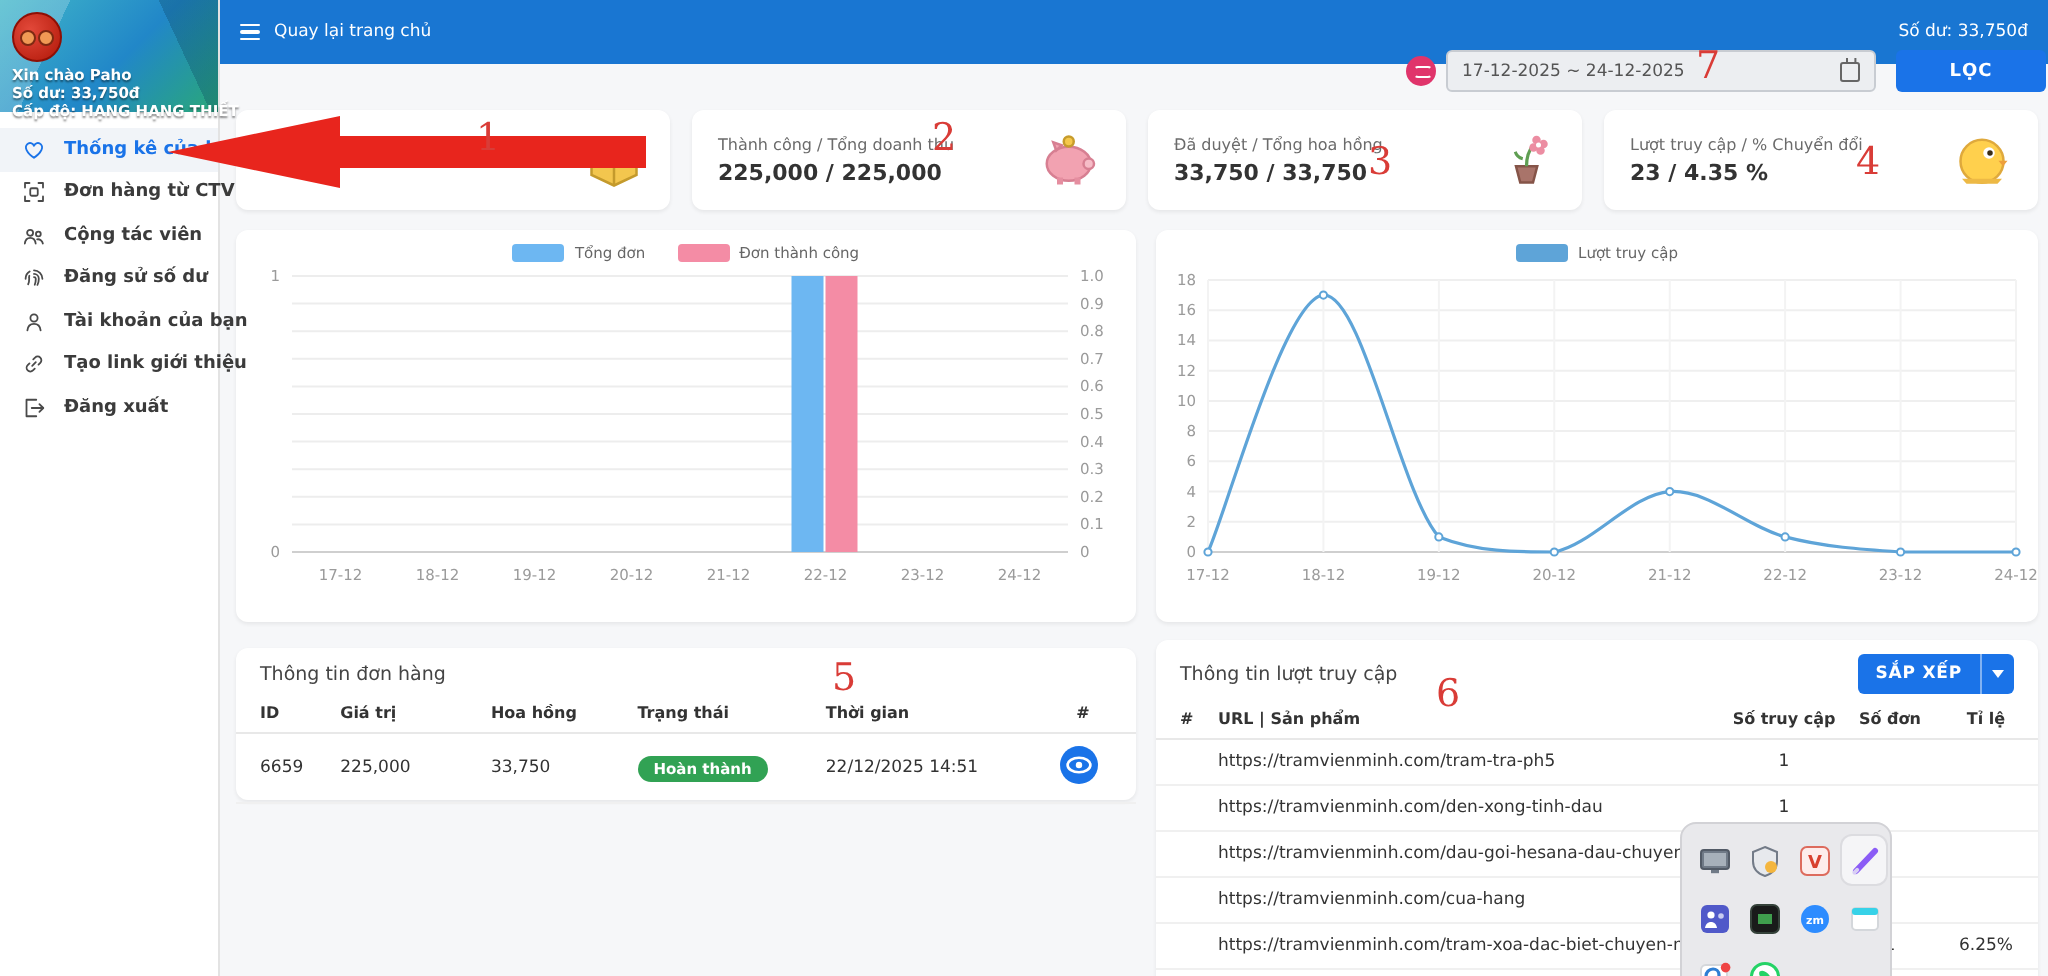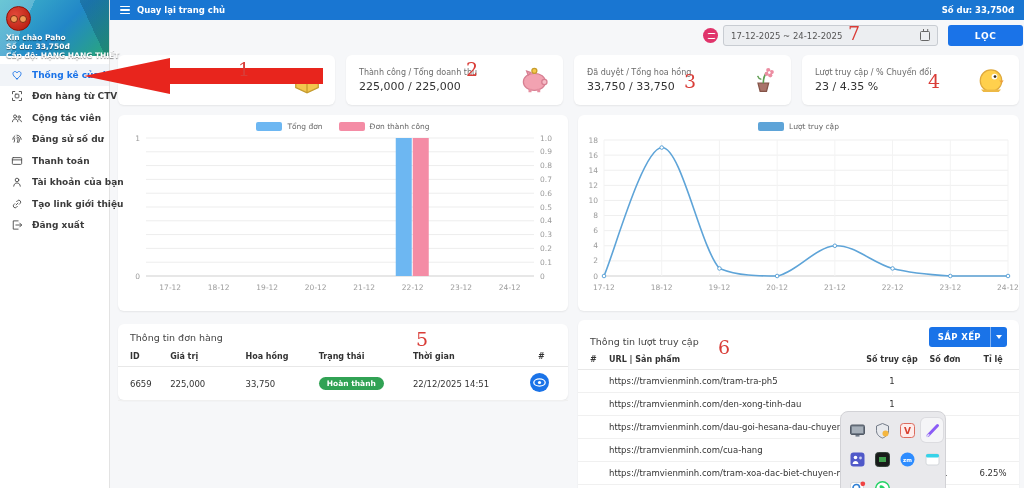--- a/index.html
+++ b/index.html
@@ -13,55 +13,55 @@
  linear-gradient(135deg,#41b7c9,#2187c8 55%,#2aa878)}
 .avatar{width:25px;height:25px;border-radius:50%;background:radial-gradient(circle at 35% 35%,#e3493a,#b01708);display:flex;align-items:center;justify-content:center;gap:1px;margin-bottom:2px;border:1px solid #8e0f05}
 .avatar i{width:8px;height:8px;border-radius:50%;background:#f09a55;border:1px solid #7e2a12}
 .sb-t{font-size:7.5px;line-height:9px;font-weight:700;text-shadow:0 1px 1px rgba(0,0,0,.45);white-space:nowrap}
 #sb-menu{padding-top:8px}
 .mi{display:flex;align-items:center;gap:9px;height:21.5px;padding-left:11px;font-size:9px;font-weight:600;color:#3b3b3b;cursor:pointer;white-space:nowrap}
 .mi svg{width:12px;height:12px;flex:0 0 12px;stroke:#4a4a4a;fill:none;stroke-width:1.2;stroke-linecap:round;stroke-linejoin:round}
 .mi.active{color:var(--primary);background:#f1f4f8}
 .mi.active svg{stroke:var(--primary)}
 
-.topbar{position:absolute;left:110px;top:0;width:914px;height:20px;background:var(--topbar);color:#fff;display:flex;align-items:center;justify-content:space-between;padding:0 10px;font-size:8.5px;font-weight:700}
+.topbar{position:absolute;left:110px;top:0;width:914px;height:32px;background:var(--topbar);color:#fff;display:flex;align-items:center;justify-content:space-between;padding:0 10px;font-size:8.5px;font-weight:400}
 .tb-left{display:flex;align-items:center;gap:7px}
 .burger{display:inline-flex;flex-direction:column;gap:2px;cursor:pointer}
 .burger i{width:10px;height:1.6px;background:#fff;border-radius:1px}
 
 .refresh{position:absolute;left:703px;top:28px;width:15px;height:15px;border-radius:50%;background:#e0346b;cursor:pointer}
 .refresh:before{content:"";position:absolute;left:4px;top:5px;width:7px;height:4px;border:1px solid #fff;border-radius:2px;border-left-color:transparent;border-right-color:transparent}
 .daterange{position:absolute;left:723px;top:25px;width:215px;height:21px;background:#eceef1;border:1px solid #c8ccd2;border-radius:3px;display:flex;align-items:center;justify-content:space-between;padding:0 7px;font-size:8.5px;color:#555;cursor:pointer}
 .cal{width:10px;height:10px;border:1.1px solid #666;border-radius:1.5px;position:relative}
 .cal:before{content:"";position:absolute;left:1.5px;top:-3px;width:1.4px;height:3px;background:#666;box-shadow:4.2px 0 0 #666}
 .btn{background:var(--primary);color:#fff;border:none;border-radius:3px;font-weight:700;font-family:inherit;cursor:pointer}
 #loc-btn{position:absolute;left:948px;top:25px;width:75px;height:21px;font-size:9px;letter-spacing:.5px}
 
 #cards{position:absolute;left:118px;top:55px;width:901px;display:grid;grid-template-columns:repeat(4,1fr);gap:11px}
 .card{background:#fff;border-radius:6px;box-shadow:0 1px 2px rgba(0,0,0,.07);height:50px;display:flex;align-items:center;justify-content:space-between;padding:0 13px}
 .card .lb{font-size:8px;color:#6b6b6b;white-space:nowrap}
-.card .vl{font-size:11px;font-weight:400;color:#333;margin-top:3px}
+.card .vl{font-size:11px;font-weight:700;color:#333;margin-top:3px}
 .card svg{width:30px;height:30px;flex:0 0 30px}
 
 .panel{position:absolute;background:#fff;border-radius:6px;box-shadow:0 1px 2px rgba(0,0,0,.07)}
 #bar-card{left:118px;top:115px;width:450px;height:196px}
 #line-card{left:578px;top:115px;width:441px;height:196px}
 #orders-card{left:118px;top:324px;width:450px;height:76px}
 #traffic-card{left:578px;top:320px;width:441px;height:176px}
 .legend{display:flex;justify-content:center;gap:16px;padding:7px 0 1px;align-items:center}
 .legend .li{display:flex;align-items:center;gap:5px;font-size:7.5px;color:#666}
 .legend .sw{width:26px;height:9px;border-radius:2px}
 
 .p-title{font-size:9.5px;color:#444;padding:8px 12px 4px}
 table{border-collapse:collapse;width:100%;table-layout:fixed}
 th{font-size:8px;color:#333;text-align:left;font-weight:700;padding:5px 4px;border-bottom:1px solid #e8e8e8}
 td{font-size:8.5px;color:#333;padding:6px 4px;border-bottom:1px solid #f0f0f0;overflow:hidden;white-space:nowrap;text-overflow:ellipsis}
 .badge{display:inline-block;background:var(--badge_green);color:#fff;font-size:7.5px;font-weight:700;border-radius:8px;padding:2px 8px}
 .eye-btn{width:19px;height:19px;border-radius:50%;background:var(--primary);border:none;display:inline-flex;align-items:center;justify-content:center;cursor:pointer}
-.thead-flex{display:flex;align-items:flex-end;justify-content:space-between;padding:7px 12px 3px}
+.thead-flex{display:flex;align-items:center;justify-content:space-between;padding:7px 12px 3px}
 #sort-btn{display:inline-flex;height:20px;font-size:8.5px;align-items:stretch;padding:0}
 #sort-btn .main{padding:0 9px;display:flex;align-items:center;letter-spacing:.4px}
 #sort-btn .caret{width:17px;border-left:1px solid rgba(255,255,255,.45);display:flex;align-items:center;justify-content:center}
 #sort-btn .caret i{width:0;height:0;border-left:3.5px solid transparent;border-right:3.5px solid transparent;border-top:4px solid #fff}
 
 #app-grid{position:absolute;left:840px;top:411px;width:106px;height:90px;background:#e9e9ec;border:1px solid #d2d2d6;border-radius:8px;padding:6px 5px;display:grid;grid-template-columns:repeat(4,1fr);gap:5px 3px;z-index:5}
 .ap{width:22px;height:24px;border-radius:5px;display:flex;align-items:center;justify-content:center;cursor:pointer}
 .ap.sel{background:#f5f5f7;box-shadow:0 0 0 1px #dcdce0}
 .ap svg{width:17px;height:17px}
 
@@ -109,27 +109,20 @@
         </div>
         <div class="mi">
           <svg viewBox="0 0 16 16">
             <path d="M8 2.9A5.6 5.6 0 0 1 13.6 8.5"></path>
             <path d="M2.4 8.5A5.6 5.6 0 0 1 5.1 3.7"></path>
             <path d="M8 5.3a3.2 3.2 0 0 1 3.2 3.2c0 1.5-.3 3-.9 4.1"></path>
             <path d="M4.9 6.5a3.2 3.2 0 0 0-.1 2c0 1.7-.2 2.8-.7 3.7"></path>
             <path d="M8 7.4a1.2 1.2 0 0 1 1.2 1.1c0 1.3-.2 2.8-.7 4"></path>
           </svg>
           <span>Đăng sử số dư</span>
-        </div>
-        <div class="mi">
-          <svg viewBox="0 0 16 16">
-            <rect x="1.8" y="3.5" width="12.4" height="9" rx="1.2"></rect>
-            <path d="M1.8 6.5h12.4"></path>
-          </svg>
-          <span>Thanh toán</span>
         </div>
         <div class="mi">
           <svg viewBox="0 0 16 16">
             <circle cx="8" cy="5.3" r="2.4"></circle>
             <path d="M3.6 13.6c.3-2.9 2.1-4.3 4.4-4.3 2.3 0 4.1 1.4 4.4 4.3"></path>
           </svg>
           <span>Tài khoản của bạn</span>
         </div>
         <div class="mi">
           <svg viewBox="0 0 16 16">

